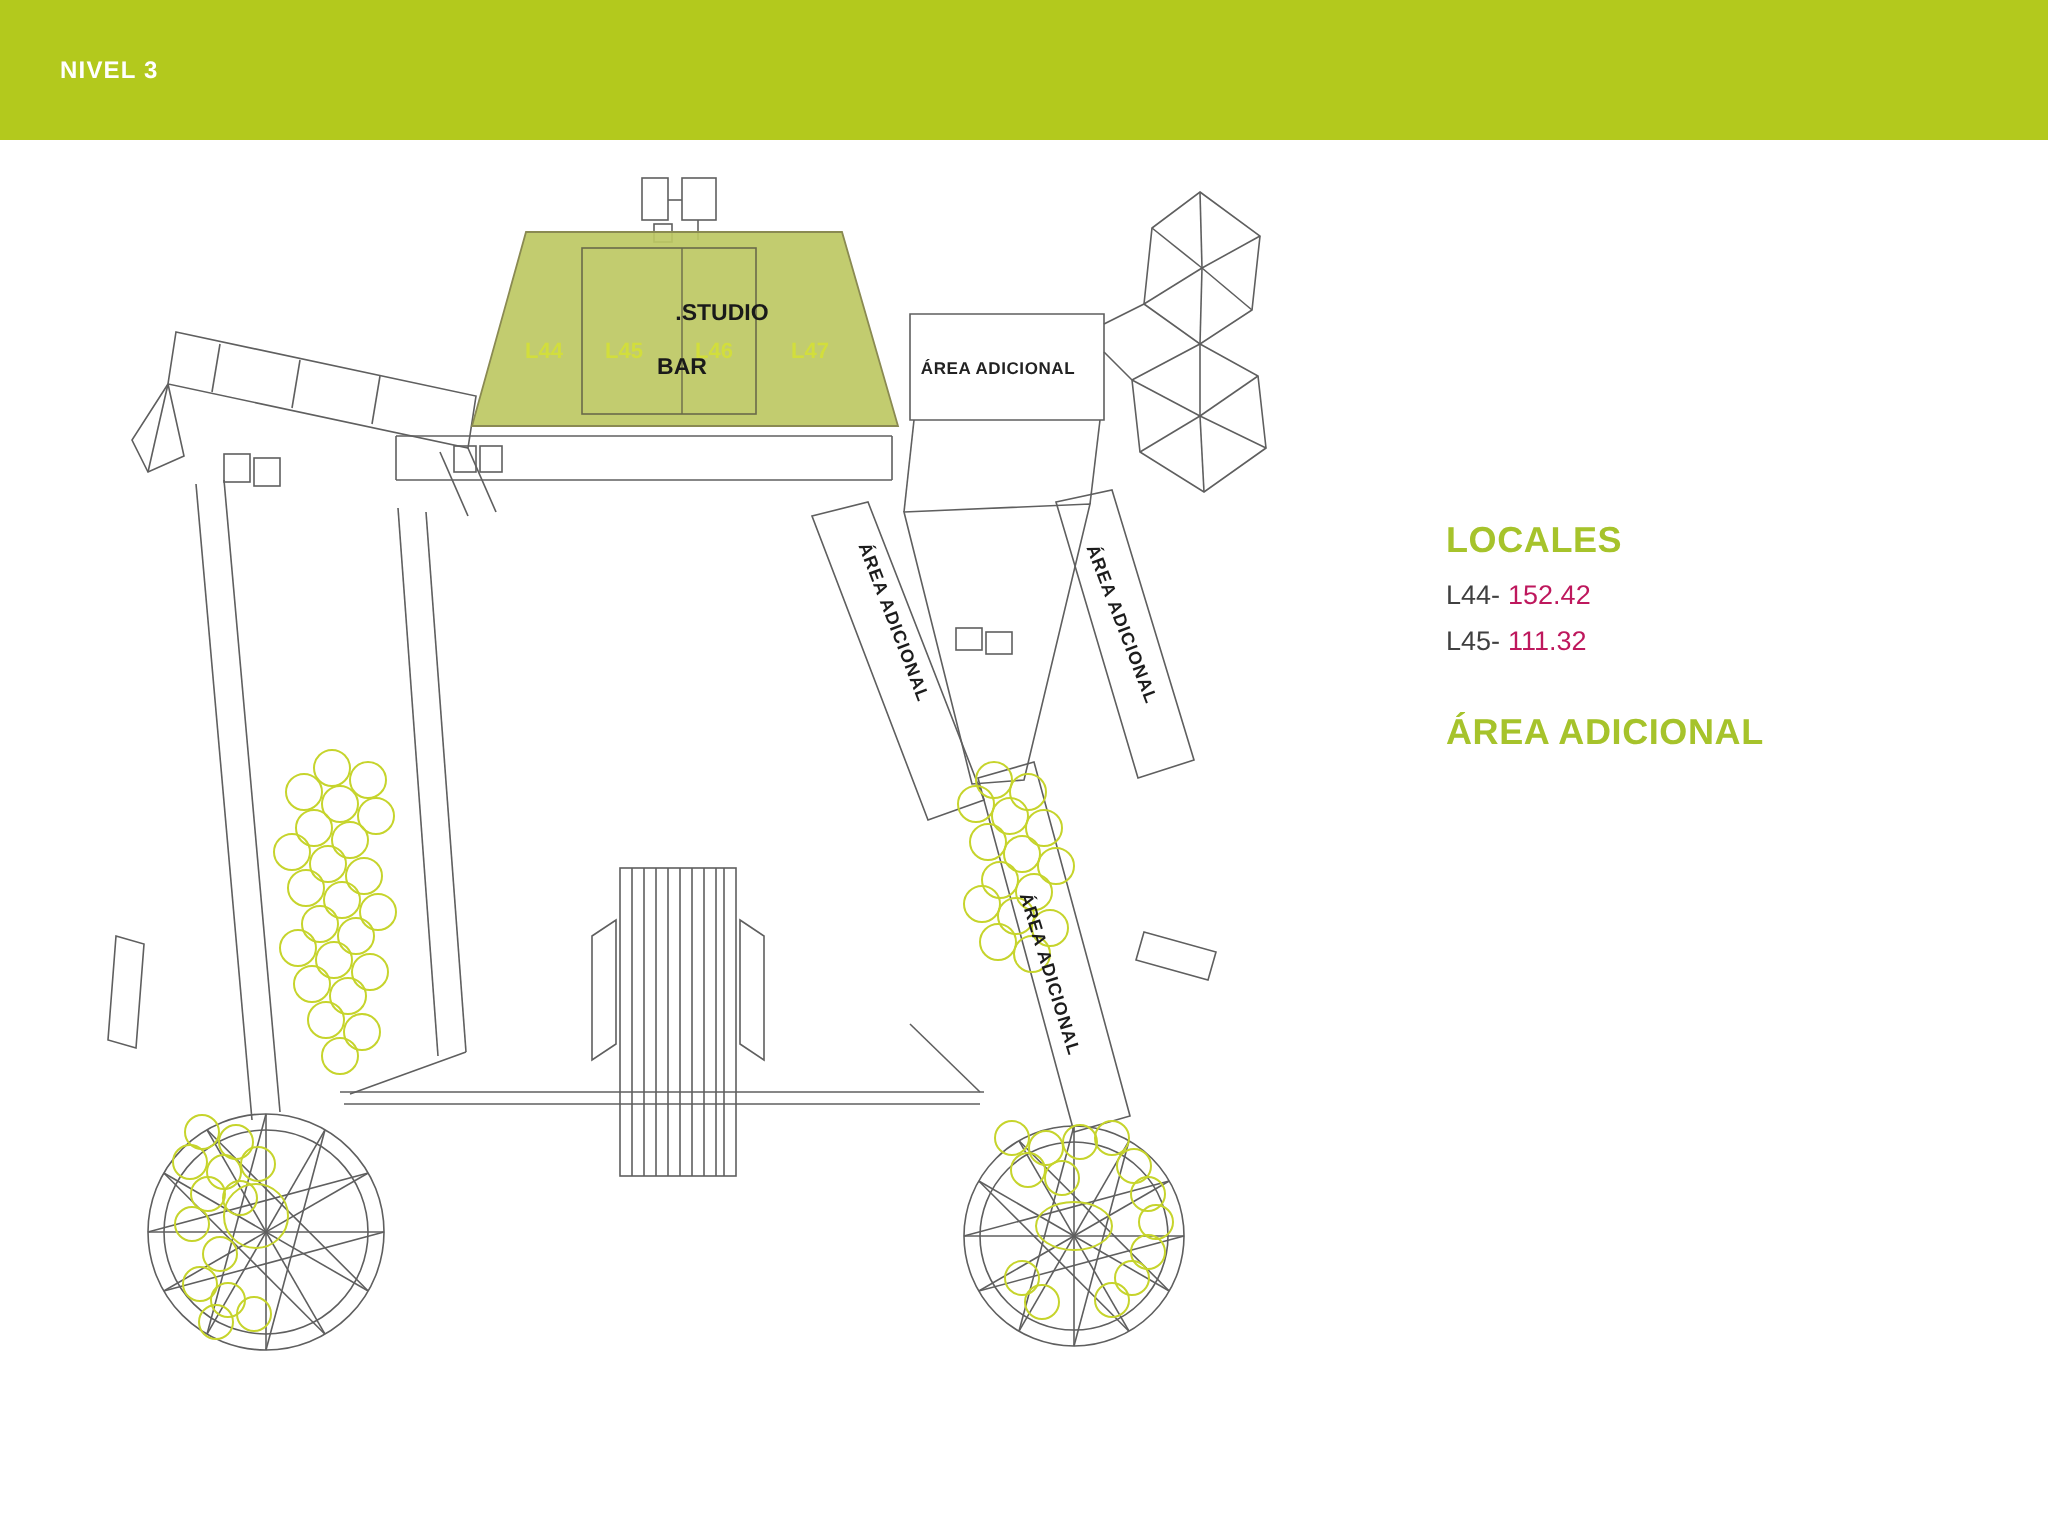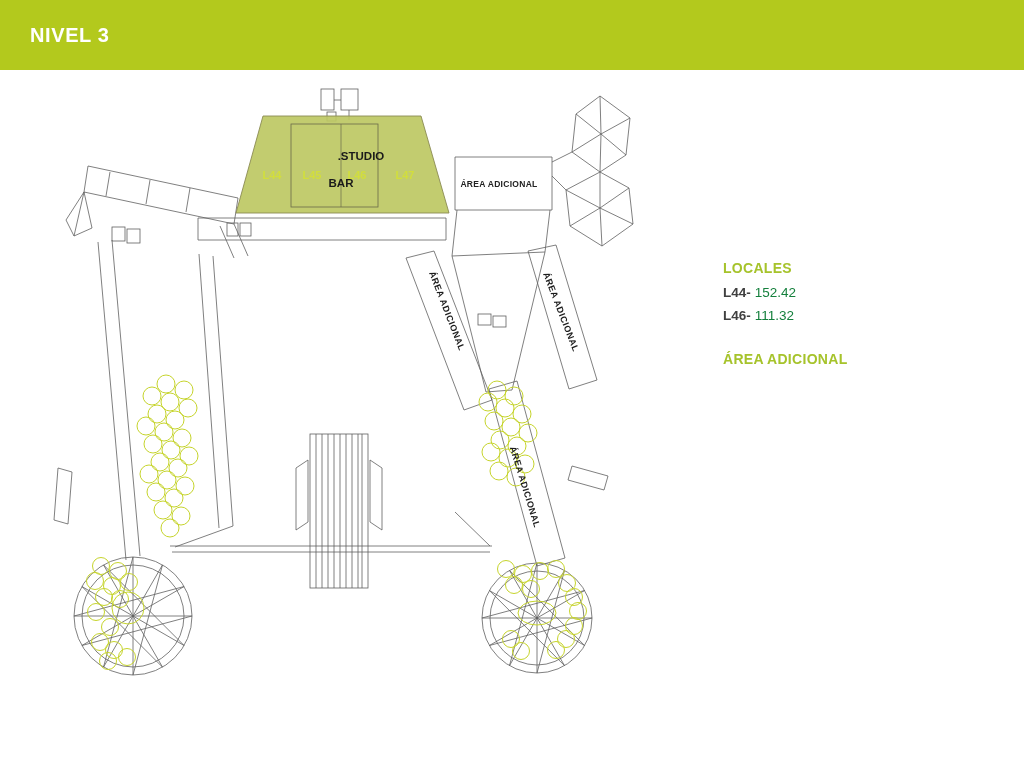--- a/index.html
+++ b/index.html
@@ -11,29 +11,29 @@
     overflow:hidden;
   }
   .topbar {
     position:absolute; left:0; top:0;
     width:1024px; height:70px;
     background:#b3c91d;
     display:flex; align-items:center;
     padding-left:30px;
   }
   .topbar h1 {
-    color:#ffffff; font-size:20px; font-weight:bold; letter-spacing:0.6px;
+    color:#ffffff; font-size:12px; font-weight:bold; letter-spacing:0.6px;
   }
   svg.plan { position:absolute; left:0; top:0; }
   .plan-label { font-family:"Liberation Sans", sans-serif; font-weight:bold; }
   .legend { position:absolute; left:723px; top:260px; width:220px; }
-  .lg-title { color:#a6c32b; font-size:14px; font-weight:bold; letter-spacing:0.3px; margin-bottom:5px; }
+  .lg-title { color:#a6c32b; font-size:18px; font-weight:bold; letter-spacing:0.3px; margin-bottom:5px; }
   .lg-row { font-size:13.5px; line-height:23px; }
-  .lg-code { font-weight:bold; color:#404040;text-align:center; }
-  .lg-val { color:#15803d; margin-left:4px; }
+  .lg-code { font-weight:normal; color:#404040;text-align:center; }
+  .lg-val { color:#be185d; margin-left:4px; }
   .lg-area-title { margin-top:24px; }
   .lg-gray { color:#9b9b9b; font-size:13.5px; line-height:22px; }
 </style>
 </head>
 <body>
 
 <div class="topbar">
   <h1>NIVEL 3</h1>
 </div>
 
@@ -249,17 +249,17 @@
   </g>
 </svg>
 
 <aside class="legend">
   <div class="lg-title">LOCALES</div>
 
   <div class="lg-row">
     <span class="lg-code">L44-</span><span class="lg-val">152.42</span>
   </div>
   <div class="lg-row">
-    <span class="lg-code">L46-</span><span class="lg-val">111.32</span>
+    <span class="lg-code">L45-</span><span class="lg-val">111.32</span>
   </div>
 
   <div class="lg-title lg-area-title">ÁREA ADICIONAL</div>
 </aside>
 
 </body></html>

